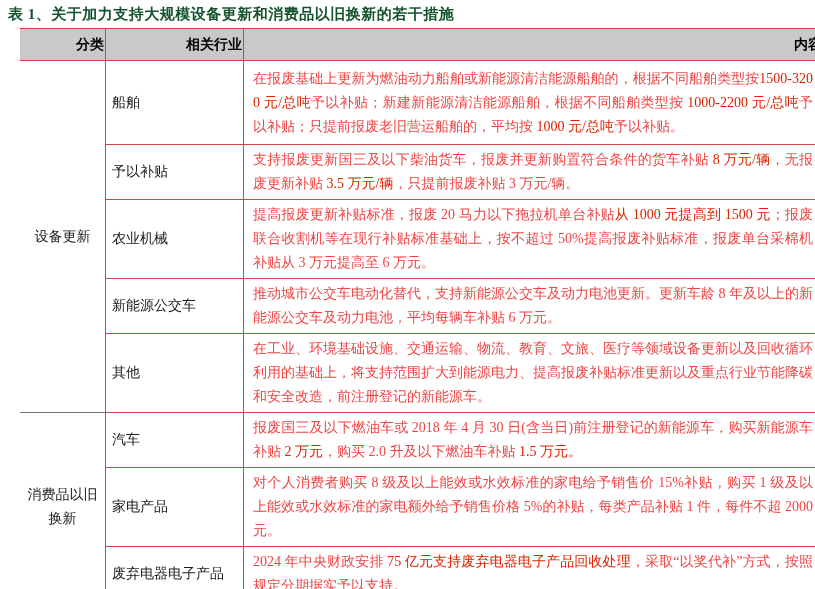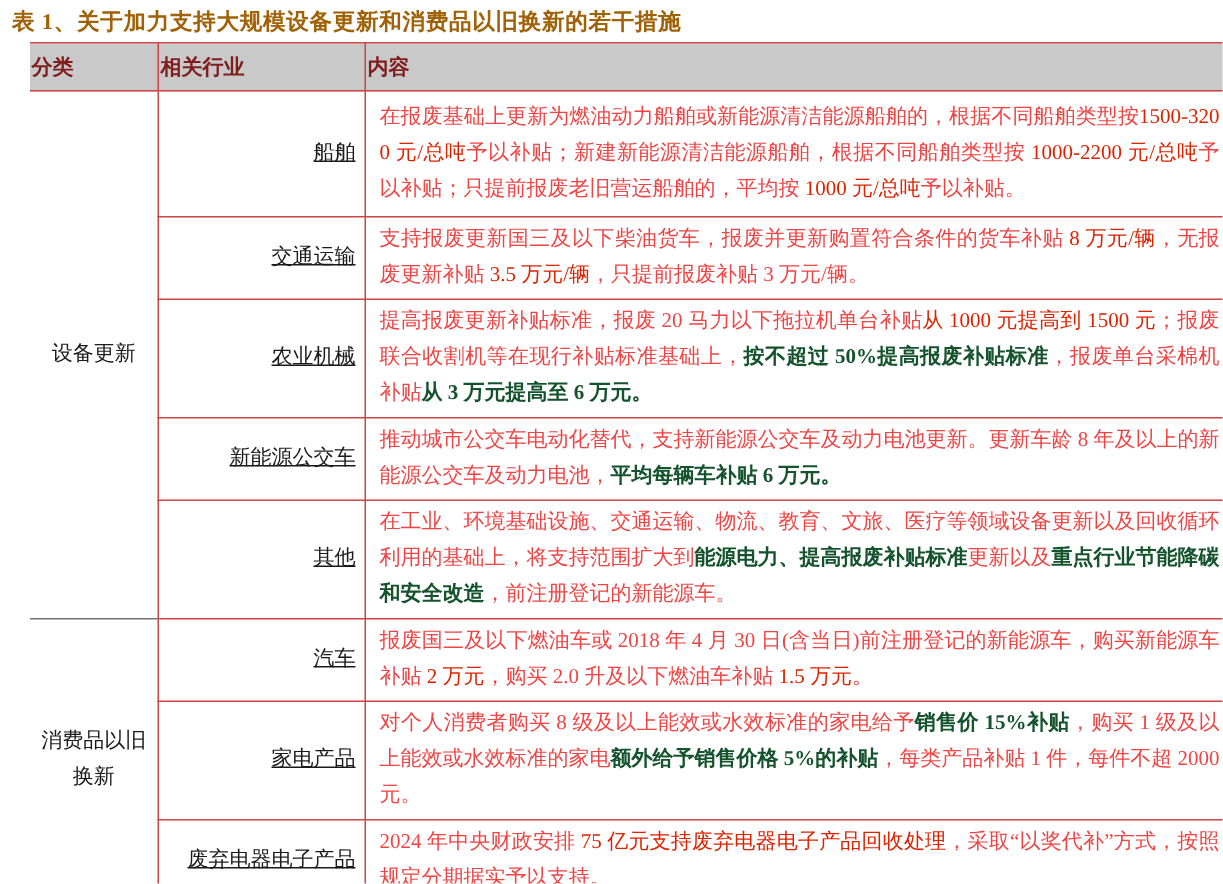--- a/index.html
+++ b/index.html
@@ -3,80 +3,80 @@
 <meta charset="utf-8">
 <style>
   html,body{margin:0;padding:0;}
   body{
     width:815px;height:589px;background:#ffffff;overflow:hidden;
     font-family:"Liberation Serif","DejaVu Serif",serif;
     color:#1a1a1a;
   }
   .page-title{
     margin:5px 12px 4px 8px;
-    font-size:15px;font-weight:bold;color:#a16207;letter-spacing:0.5px;
+    font-size:15px;font-weight:bold;color:#14532d;letter-spacing:0.5px;
   }
   table.report{
     border-collapse:collapse;table-layout:fixed;
     margin-left:20px;width:795px;
   }
   table.report th, table.report td{
     font-size:14px;vertical-align:middle;word-break:break-all;
   }
   
   tr.head th{
-    background:#c9c9c9;color:#7f1d1d;font-weight:bold;text-align:left;
+    background:#c9c9c9;color:#000000;font-weight:bold;text-align:right;
     height:29px;border-top:1px solid #cc4444;border-bottom:1px solid #cc4444;
     font-size:14px;
     font-family:Liberation Serif, serif;
   }
   th.c1,td.cat{width:83px;}
   th.c2,td.ind{width:135px;}
   th.c3,td.con{width:577px;}
   th.c1,th.c2{border-right:1px solid #cc4444;}
   
   td.cat{
     text-align:center;border-right:1px solid #cc4444;border-bottom:1px solid #737373;
     padding:0 6px;line-height:24px;
   }
   td.ind{
-    text-align:right;border-right:1px solid #cc4444;border-bottom:1px solid #cc4444;
-    padding:0 6px;line-height:22px;text-decoration:underline;
+    text-align:left;border-right:1px solid #cc4444;border-bottom:1px solid #cc4444;
+    padding:0 6px;line-height:22px;
   }
   td.con{
     text-align:justify;border-bottom:1px solid #cc4444;
     padding:3px 10px 3px 9px;line-height:24px;
   }
   tr.r3{height:76px;}
   tr.r2{height:50px;}
   tr.rship{height:84px;}
   .seg-normal{color:#ef4444;}
   .seg-red{color:#dd2200;}
-  .seg-redbold{color:#14532d;font-weight:bold;}
+  .seg-redbold{color:#ef4444;font-weight:normal;}
 </style>
 </head>
 <body>
 
 <div class="page-title">表 1、关于加力支持大规模设备更新和消费品以旧换新的若干措施</div>
 
 <table class="report">
   <tbody>
       <tr class="head">
     <th class="c1">分类</th>
     <th class="c2">相关行业</th>
     <th class="c3">内容</th>
   </tr>
 
   <tr class="rship">
     <td class="cat" rowspan="5">设备更新</td>
     <td class="ind">船舶</td>
     <td class="con"><span class="seg-normal">在报废基础上更新为燃油动力船舶或新能源清洁能源船舶的，根据不同船舶类型按</span><span class="seg-red">1500-3200 元/总吨</span><span class="seg-normal">予以补贴；新建新能源清洁能源船舶，根据不同船舶类型按 </span><span class="seg-red">1000-2200 元/总吨</span><span class="seg-normal">予以补贴；只提前报废老旧营运船舶的，平均按 </span><span class="seg-red">1000 元/总吨</span><span class="seg-normal">予以补贴。</span></td>
   </tr>
   <tr class="r2">
-    <td class="ind">交通运输</td>
+    <td class="ind">予以补贴</td>
     <td class="con"><span class="seg-normal">支持报废更新国三及以下柴油货车，报废并更新购置符合条件的货车补贴 </span><span class="seg-red">8 万元/辆</span><span class="seg-normal">，无报废更新补贴 </span><span class="seg-red">3.5 万元/辆</span><span class="seg-normal">，只提前报废补贴 3 万元/辆。</span></td>
   </tr>
   <tr class="r3">
     <td class="ind">农业机械</td>
     <td class="con"><span class="seg-normal">提高报废更新补贴标准，报废 20 马力以下拖拉机单台补贴</span><span class="seg-red">从 1000 元提高到 1500 元</span><span class="seg-normal">；报废联合收割机等在现行补贴标准基础上，</span><span class="seg-redbold">按不超过 50%提高报废补贴标准</span><span class="seg-normal">，报废单台采棉机补贴</span><span class="seg-redbold">从 3 万元提高至 6 万元。</span></td>
   </tr>
   <tr class="r2">
     <td class="ind">新能源公交车</td>
     <td class="con"><span class="seg-normal">推动城市公交车电动化替代，支持新能源公交车及动力电池更新。更新车龄 8 年及以上的新能源公交车及动力电池，</span><span class="seg-redbold">平均每辆车补贴 6 万元。</span></td>
   </tr>

